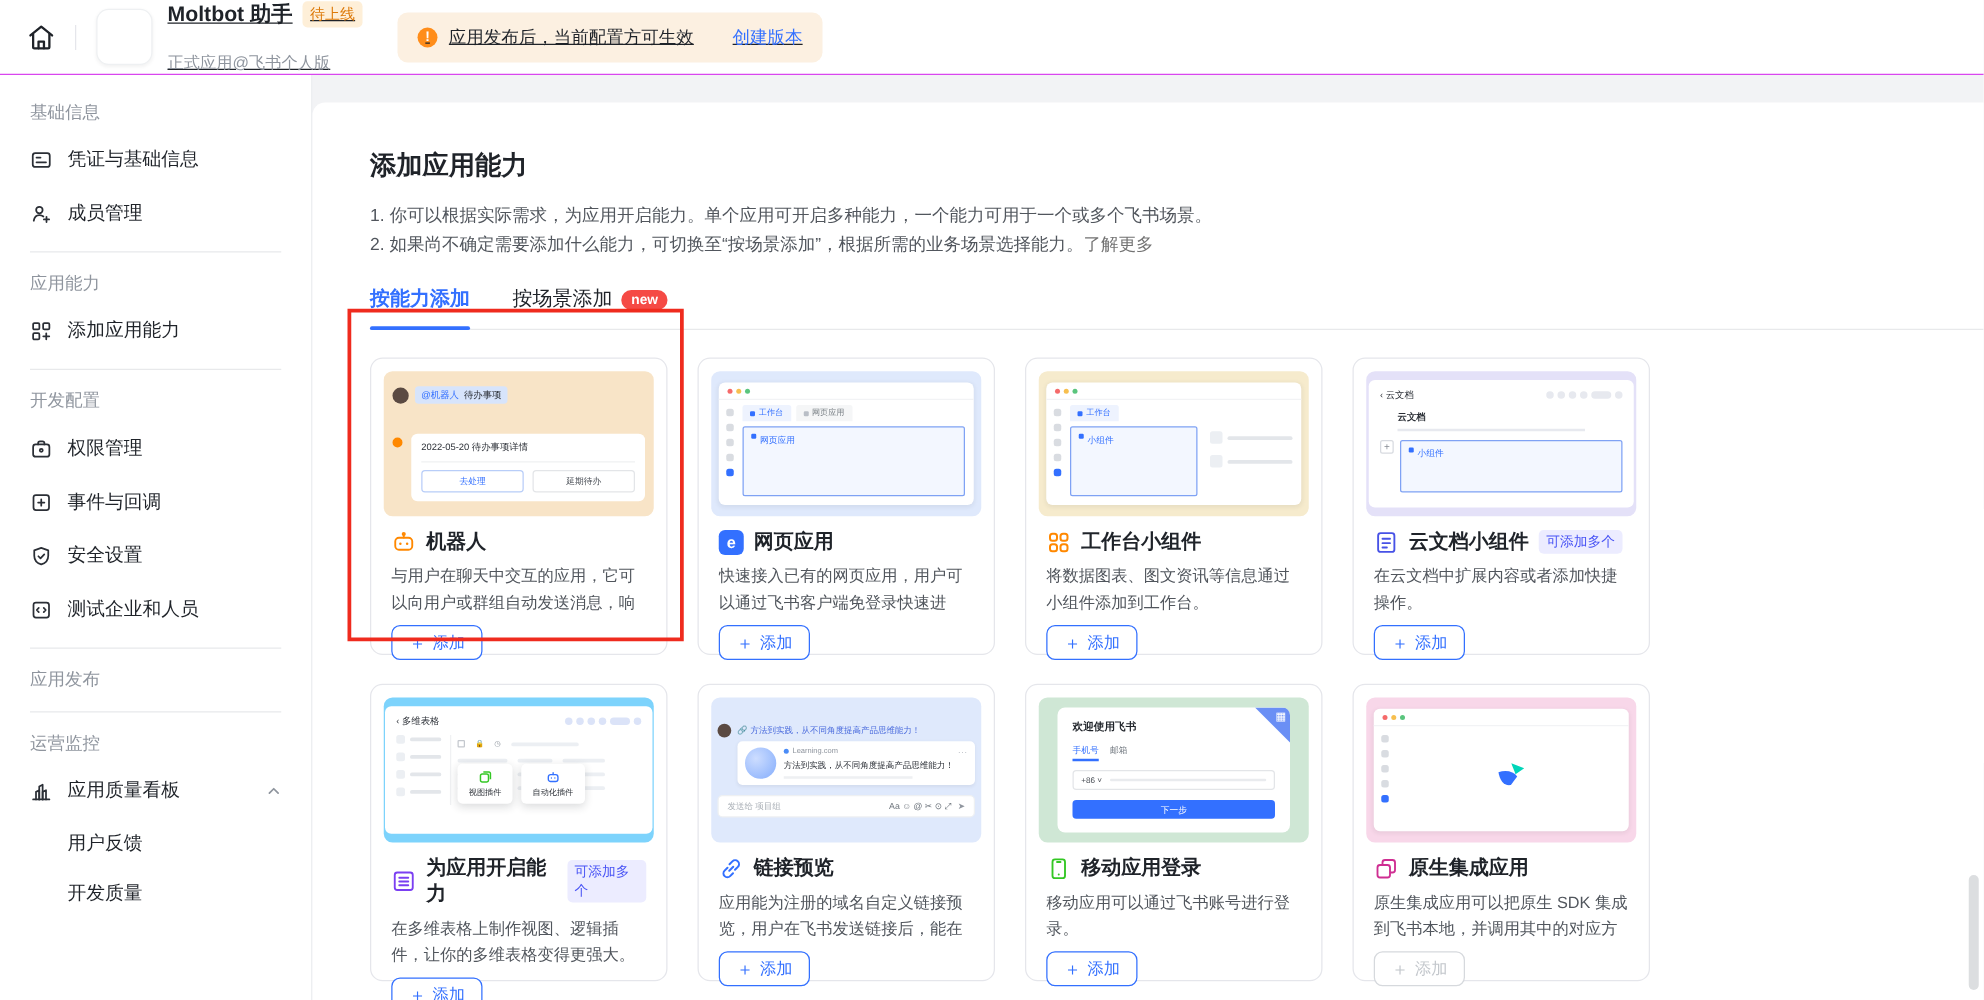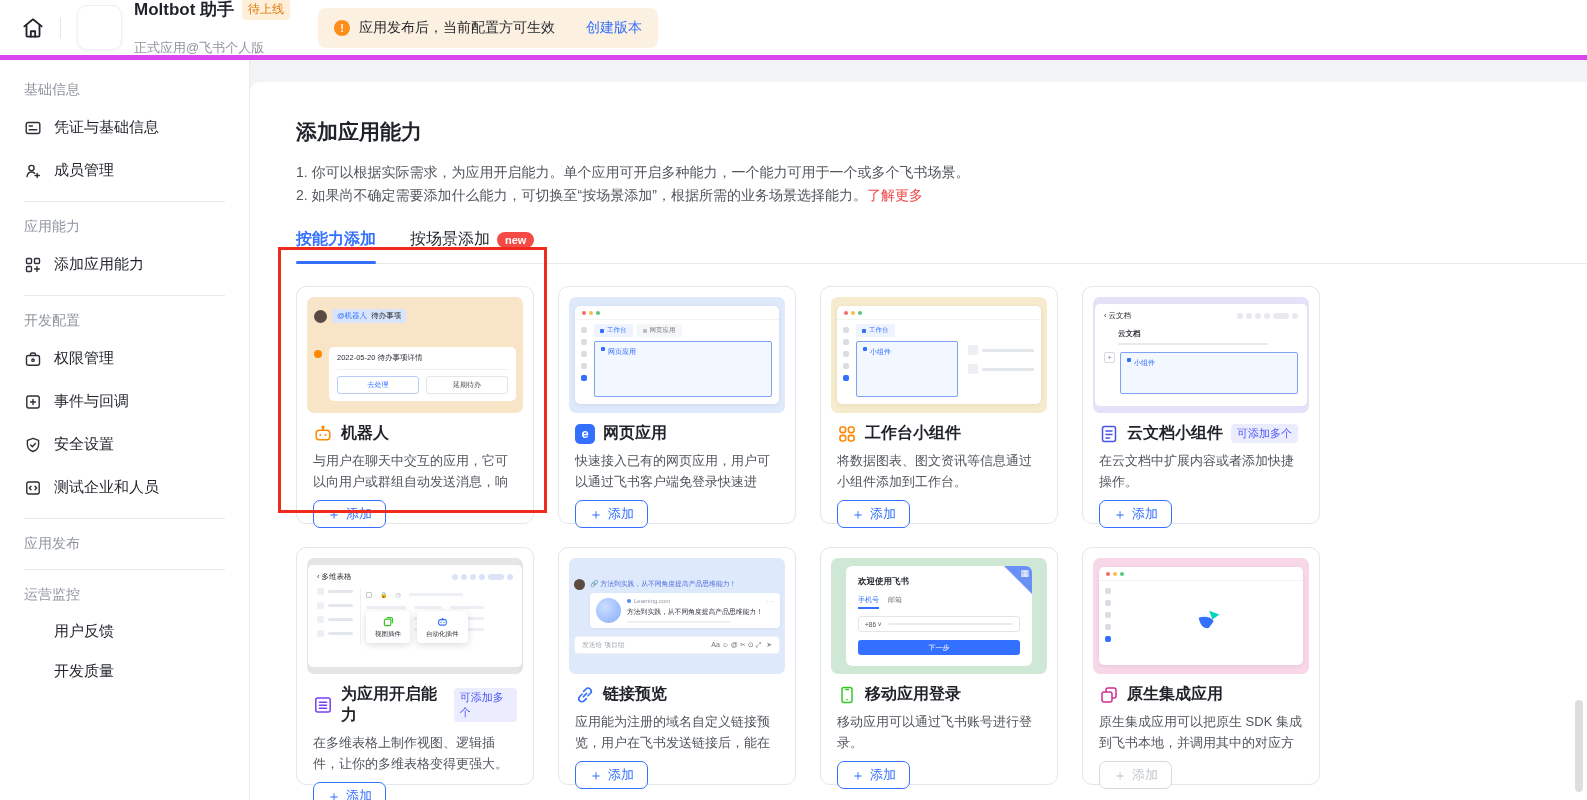--- a/index.html
+++ b/index.html
@@ -1,21 +1,21 @@
 <!DOCTYPE html>
 <html><head>
 <meta charset="utf-8">
 <style>
   * { margin:0; padding:0; box-sizing:border-box; }
   html,body { width:1587px; height:800px; overflow:hidden; }
   body { background:#f2f3f5; font-family:"Liberation Sans","DejaVu Sans",sans-serif; color:#1f2329; position:relative; }
   svg { display:block; }
 
   
-  .hdr { position:absolute; left:0; top:0; width:100%; height:60px; background:#fff; display:flex; align-items:center; z-index:6; border-bottom:5px solid #d946ef; }
+  .hdr { position:absolute; left:0; top:0; width:100%; height:60px; background:#fff; display:flex; align-items:center; z-index:6; border-bottom:1px solid #d946ef;text-decoration:underline; }
   .home-btn { margin-left:16px; width:34px; height:34px; display:flex; align-items:center; justify-content:center; border-radius:6px; cursor:pointer; }
   .hdr-divider { width:1px; height:20px; background:#e5e6eb; margin:0 16px 0 10px; }
   .app-avatar { width:45px; height:45px; background:#fff; border:1px solid #eef0f2; border-radius:10px; box-shadow:0 1px 3px rgba(31,35,41,.06); }
   .app-meta { margin-left:12px; }
   .app-name-row { display:flex; align-items:center; gap:8px; }
   .app-name { font-size:17px; font-weight:700; }
   .status-badge { font-size:12px; color:#dd7a0a; background:#feefd8; border-radius:4px; padding:2px 6px; }
   .app-subtitle { font-size:13px; color:#8f959e; margin-top:18px; }
   .notice { margin-left:28px; height:40px; background:#fcf0e1; border-radius:8px; display:flex; align-items:center; padding:0 16px; gap:9px; }
   .notice-icon { width:16px; height:16px; border-radius:50%; background:#ff8d1a; color:#fff; font-size:11px; font-weight:700; display:flex; align-items:center; justify-content:center; }
@@ -28,21 +28,21 @@
   .side-item { height:43px; display:flex; align-items:center; gap:12px; padding:0 24px; font-size:15px; color:#1f2329; cursor:pointer;text-align:right; }
   .side-sub { height:40px; display:flex; align-items:center; padding:0 24px 0 54px; font-size:15px; color:#1f2329; cursor:pointer; }
   .side-div { border-top:1px solid #e8e9eb; margin:9px 24px; }
   .chev { margin-left:auto; color:#8f959e; }
 
   
   .panel { position:absolute; left:250px; top:82px; right:0; bottom:0; background:#fff; border-radius:10px 0 0 0; padding:36px 0 0 46px; overflow:hidden; }
   .page-title { font-size:21px; font-weight:700; }
   .desc { font-size:14px; line-height:23px; color:#51565d; }
   .desc.first { margin-top:15px; }
-  .link { color:#ef4444; cursor:pointer; text-decoration:none; }
+  .link { color:#737373; cursor:pointer; text-decoration:none; }
   .tabs { margin-top:22px; display:flex; gap:34px; border-bottom:1px solid #e8e9eb; }
   .tab { font-size:16px; padding-bottom:13px; position:relative; display:flex; align-items:center; gap:7px; cursor:pointer; }
   .tab.active { color:#3370ff; font-weight:700; }
   .tab.active::after { content:""; position:absolute; left:0; right:0; bottom:-1px; height:3px; background:#3370ff; border-radius:2px; }
   .new-pill { background:#f54a45; color:#fff; font-size:11px; font-weight:700; border-radius:9px; padding:2px 8px; }
 
   
   .grid { margin-top:22px; display:grid; grid-template-columns:repeat(4,238px); gap:23px 24px; }
   .card { border:1px solid #e5e6eb; border-radius:10px; background:#fff; height:238px; padding:10px 10px 0; }
   .thumb { height:116px; border-radius:7px; overflow:hidden; position:relative; display:flex; align-items:center; justify-content:center; }
@@ -91,21 +91,21 @@
   .msq.blue { background:#3370ff; } .msq.gray { background:#b9bec6; }
   .bluebox { border:1px solid #7fa2f4; background:#f3f7ff; border-radius:2px; padding:5px 6px; font-size:7px; color:#3370ff; display:flex; gap:3px; align-items:flex-start; }
   .t2 { background:#dfe9fc; } .t3 { background:#f6ebcd; } .t8 { background:#f8d7e9; }
   .t2 .win, .t3 .win, .t8 .win { width:204px; height:98px; }
   .t3-row { display:flex; gap:10px; }
   .t3-right { flex:1; padding-top:4px; }
   .ph-row { display:flex; gap:4px; margin-bottom:9px; }
   .ph-sq { width:10px; height:10px; background:#eceff3; border-radius:2px; }
   .ph-line { flex:1; height:3px; background:#e3e6ea; border-radius:2px; margin-top:4px; }
 
-  .t4 { background:#e4e1f8; } .t5 { background:#e5e5e5; }
+  .t4 { background:#e4e1f8; } .t5 { background:#7dd3fc; }
   .doc { width:212px; height:102px; background:#fff; border-radius:5px; padding:7px 9px; position:relative; }
   .doc-head { display:flex; align-items:center; justify-content:space-between; }
   .doc-back { font-size:7.5px; color:#2b2f36; }
   .hicons { display:flex; gap:3px; align-items:center; }
   .hc { width:6px; height:6px; border-radius:50%; background:#e7e9ef; }
   .hp { width:16px; height:6px; border-radius:3px; background:#e7e9ef; }
   .t5 .hc, .t5 .hp { background:#dbe3f8; }
   .doc-title { margin:8px 0 0 14px; font-size:7.5px; font-weight:700; color:#2b2f36; }
   .doc-underline { margin:4px 0 0 14px; height:2px; width:150px; background:#e7e9ef; }
   .doc-bodyrow { display:flex; gap:5px; margin-top:7px; }
@@ -256,20 +256,36 @@
         </svg>
       </span>
     <span>测试企业和人员</span>
   </div>
   <div class="side-div"></div>
 
   <div class="sec-label">应用发布</div>
   <div class="side-div"></div>
 
   <div class="sec-label">运营监控</div>
+  <div class="side-item">
+    <span>
+        <svg width="18" height="18" viewBox="0 0 18 18" fill="none" stroke="#2b2f36" stroke-width="1.4" stroke-linecap="round" stroke-linejoin="round">
+          <path d="M2.5 15.5h13"></path>
+          <path d="M4.8 15.5V9.5l2.6-1.3v7.3"></path>
+          <path d="M7.4 15.5V5.2l2.7-1.4v11.7"></path>
+          <path d="M10.1 15.5v-6l2.7-1.3v7.3"></path>
+        </svg>
+      </span>
+    <span>应用质量看板</span>
+    <span class="chev">
+        <svg width="12" height="12" viewBox="0 0 12 12" fill="none" stroke="#8f959e" stroke-width="1.4" stroke-linecap="round" stroke-linejoin="round">
+          <path d="M2.5 7.5L6 4l3.5 3.5"></path>
+        </svg>
+      </span>
+  </div>
   <div class="side-sub">用户反馈</div>
   <div class="side-sub">开发质量</div>
 </div>
 
 <div class="panel">
   <div class="page-title">添加应用能力</div>
   <p class="desc first">1. 你可以根据实际需求，为应用开启能力。单个应用可开启多种能力，一个能力可用于一个或多个飞书场景。</p>
   <p class="desc"><span>2. 如果尚不确定需要添加什么能力，可切换至“按场景添加”，根据所需的业务场景选择能力。</span><a class="link">了解更多</a></p>
 
   <div class="tabs">

